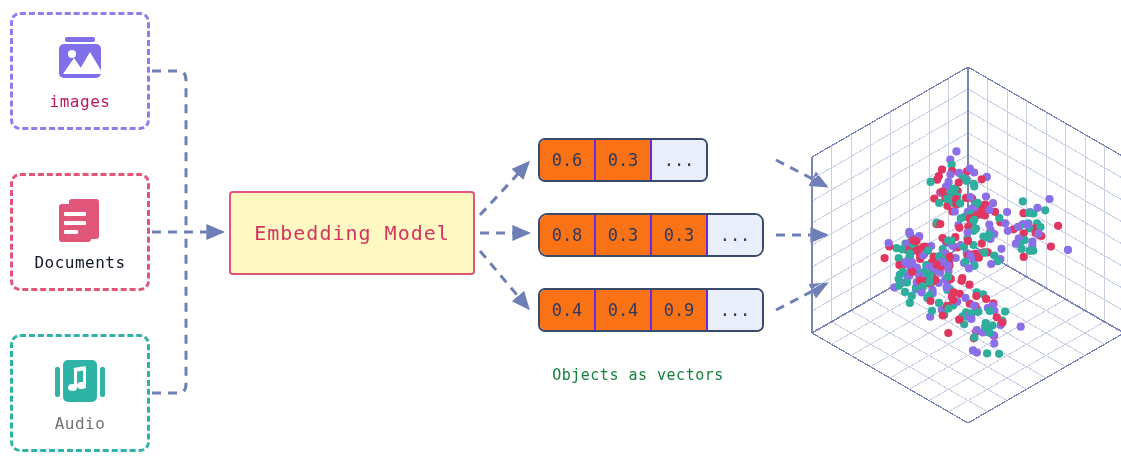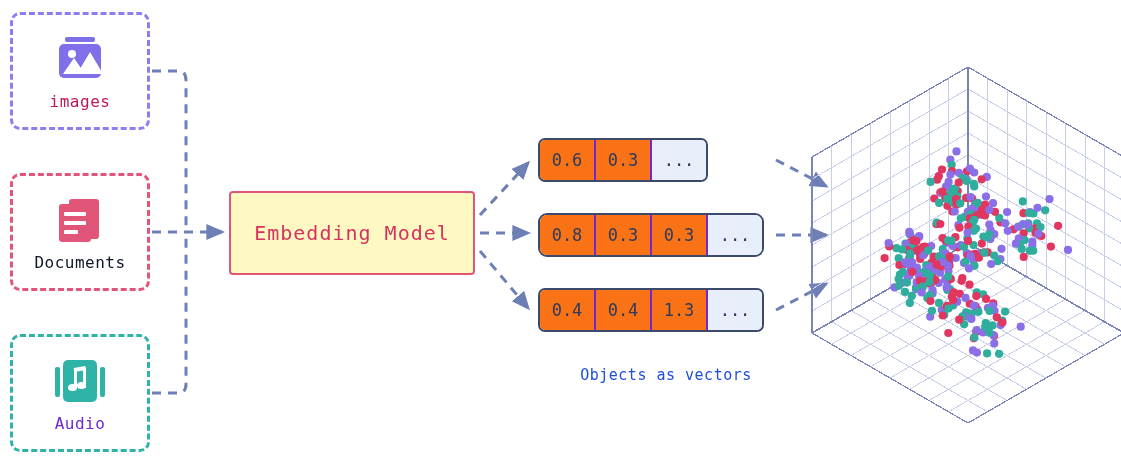--- a/index.html
+++ b/index.html
@@ -17,21 +17,21 @@
     box-sizing:border-box;background:#ffffff;
   }
   .src-card .ico{width:54px;height:54px;position:relative;margin-bottom:8px;}
   .src-card .lbl{font-size:16px;letter-spacing:.5px;line-height:1;}
 
   #card-images{left:10px;top:12px;border:3px dashed #8b7ef0;}
   #card-images .lbl{color:#be185d;}
   #card-docs{left:10px;top:173px;border:3px dashed #e05578;}
   #card-docs .lbl{color:#0f172a;}
   #card-audio{left:10px;top:334px;border:3px dashed #2fb3a6;}
-  #card-audio .lbl{color:#6d28d9;}
+  #card-audio .lbl{color:#737373;}
 
   
   .ico-image .frame{position:absolute;left:6px;top:12px;width:42px;height:34px;
     background:#7f6fe8;border-radius:5px;overflow:hidden;}
   .ico-image .cap{position:absolute;left:12px;top:5px;width:30px;height:5px;
     background:#7f6fe8;border-radius:2px;}
   .ico-image .sun{position:absolute;left:9px;top:6px;width:8px;height:8px;
     background:#fff;border-radius:50%;}
   .ico-image .m1{position:absolute;left:4px;top:14px;width:0;height:0;
     border-left:11px solid transparent;border-right:11px solid transparent;
@@ -73,22 +73,22 @@
 
   
   .vec{position:absolute;left:538px;height:44px;display:flex;
     border:2px solid #3b4a6b;border-radius:7px;overflow:hidden;background:#f3f6fb;
     box-sizing:border-box;}
   .vec .cell{width:54px;display:flex;align-items:center;justify-content:center;
     font-size:17px;color:#2c3a5c;border-right:2px solid #6d28d9;background:#f97316;}
   .vec .cell:last-child{border-right:none;background:#e8eefa;}
   #vec1{top:138px;} #vec2{top:213px;border-radius:9px;} #vec3{top:288px;}
 
-  #vec-caption{position:absolute;left:550px;top:366px;width:232px;text-align:center;
-    font-size:15px;color:#1d4ed8;letter-spacing:.5px;}
+  #vec-caption{position:absolute;left:522px;top:366px;width:232px;text-align:center;
+    font-size:15px;color:#15803d;letter-spacing:.5px;}
 
   
   .ov{position:absolute;left:0;top:0;width:1121px;height:465px;pointer-events:none;}
 </style>
 </head>
 <body>
 
 <div class="stage">
 
   <div class="src-card" id="card-images">
@@ -139,21 +139,21 @@
   </div>
   <div class="vec" id="vec2">
     <div class="cell">0.8</div>
     <div class="cell">0.3</div>
     <div class="cell">0.3</div>
     <div class="cell">...</div>
   </div>
   <div class="vec" id="vec3">
     <div class="cell">0.4</div>
     <div class="cell">0.4</div>
-    <div class="cell">1.3</div>
+    <div class="cell">0.9</div>
     <div class="cell">...</div>
   </div>
 
   <div id="vec-caption">Objects as vectors</div>
 
   <svg class="ov">
     <defs>
       <marker id="ah" markerWidth="7" markerHeight="7" refX="5.2" refY="3.1" orient="auto">
         <path d="M0,0.4 L6.2,3.1 L0,5.8 Z" fill="#6d7fb5"></path>
       </marker>

